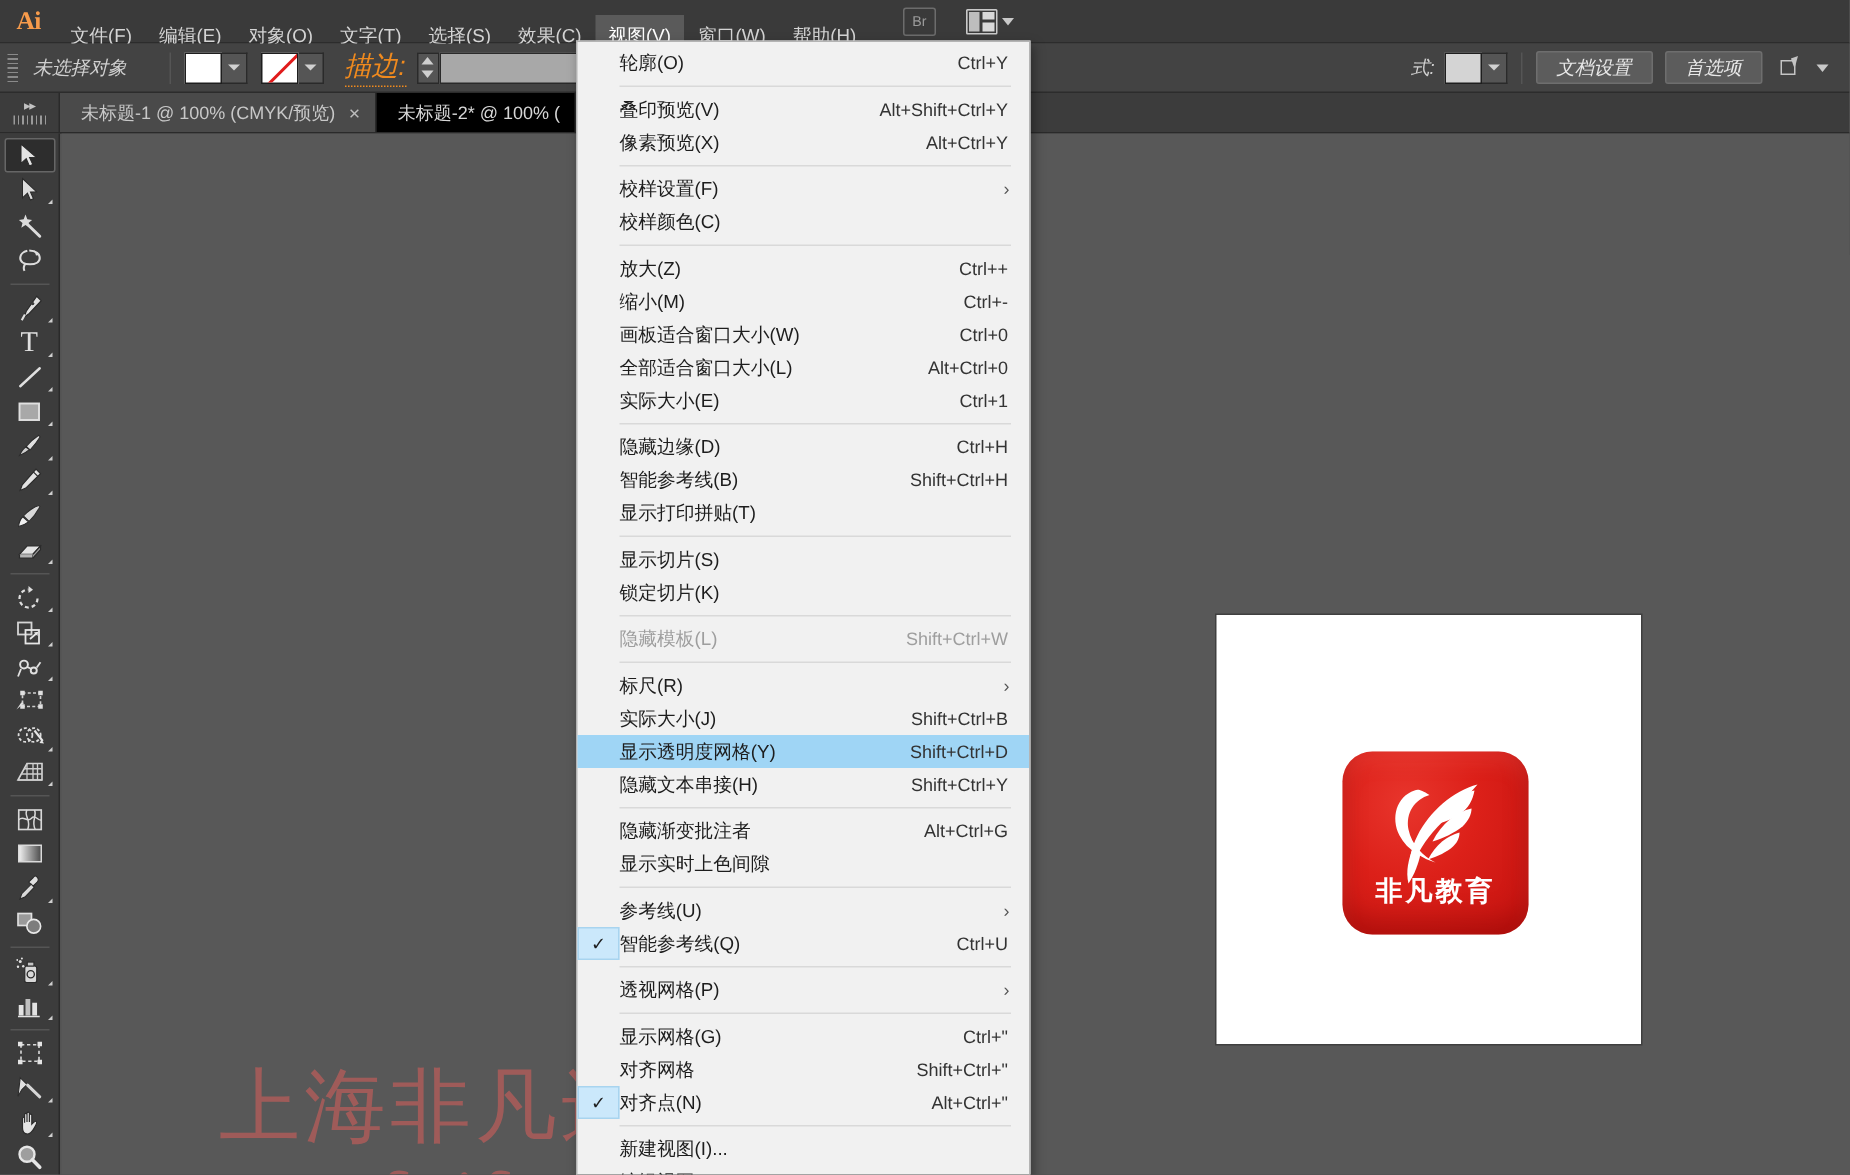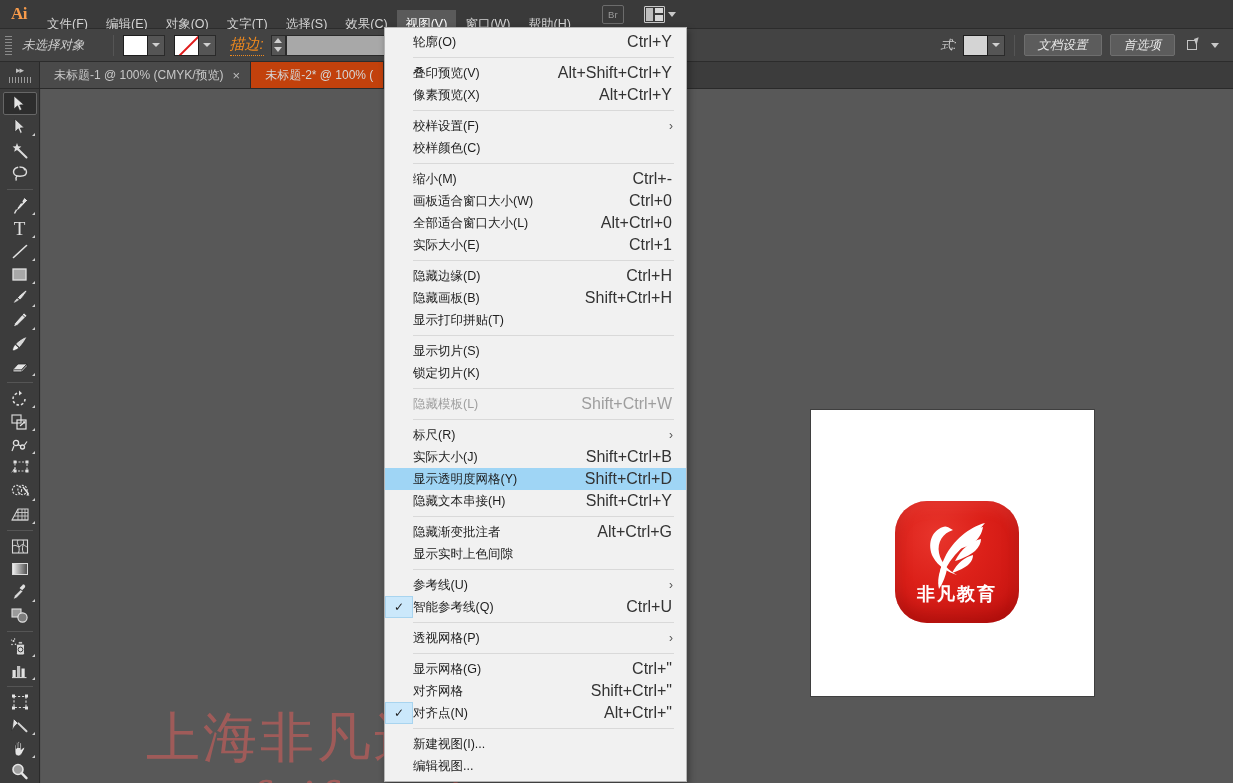--- a/index.html
+++ b/index.html
@@ -84,21 +84,21 @@
   .swatch.gray { background: #d4d4d4; }
   .dd-btn {
     width: 17px; height: 21px; background: #555; border: 1px solid #2a2a2a;
     border-left: none; display: flex; align-items: center; justify-content: center;
   }
   .dd-btn::after {
     content: ""; width: 0; height: 0; border-left: 4px solid transparent;
     border-right: 4px solid transparent; border-top: 4px solid #d0d0d0;
   }
   .link-label {
-    color: #f08a1e; font-size: 15px;
+    color: #f08a1e; font-size: 18px;
     border-bottom: 1px dotted #f08a1e; padding-bottom: 1px;
     margin-right: 3px;
   }
   .stepper {
     width: 15px; height: 21px; background: #555; border: 1px solid #2a2a2a;
     display: flex; flex-direction: column; align-items: center; justify-content: space-around;
   }
   .stepper i {
     width: 0; height: 0; border-left: 4px solid transparent; border-right: 4px solid transparent;
   }
@@ -145,21 +145,21 @@
   .tab-grip .bars {
     width: 22px; height: 6px;
     background: repeating-linear-gradient(to right,#9a9a9a 0 1px,#3c3c3c 1px 3px);
   }
   .doctab {
     display: flex; align-items: center; gap: 9px;
     padding: 0 10px 0 14px;
     background: #4a4a4a; color: #c8c8c8; font-size: 12px;
     border-right: 1px solid #2a2a2a; white-space: nowrap;
   }
-  .doctab.active { background: #c2410c; color: #d6d6d6; }
+  .doctab.active { background: #000000; color: #d6d6d6; }
   .tab-close { color: #bdbdbd; font-size: 13px; line-height: 1; }
 
   
   .toolpanel {
     position: absolute; left: 0; top: 89px; width: 40px; height: 694px;
     background: #3c3c3c; border-right: 1px solid #2a2a2a;
     display: flex; flex-direction: column; align-items: center;
     padding-top: 3px;
   }
   .tool {
@@ -180,21 +180,21 @@
   .canvas {
     position: absolute; left: 41px; top: 89px; width: 1192px; height: 694px;
     background: #585858; overflow: hidden;
   }
   .artboard {
     position: absolute; left: 770px; top: 321px; width: 283px; height: 286px;
     background: #ffffff; box-shadow: 0 0 0 1px #3f3f3f;
   }
   .logo-box {
     position: absolute; left: 84px; top: 91px; width: 124px; height: 122px;
-    border-radius: 32px;
+    border-radius: 20px;
     background: radial-gradient(ellipse at 34% 28%, #e8352c 0%, #dc2019 42%, #c4120f 100%);
     box-shadow: inset 0 -10px 16px rgba(120,0,0,0.35), inset 0 8px 12px rgba(255,120,110,0.18);
     overflow: hidden;
   }
   .logo-text {
     position: absolute; left: 0; right: 0; bottom: 17px;
     text-align: center; color: #fff;
     font-size: 18px; font-weight: bold; letter-spacing: 2px;
     font-family: "DejaVu Sans", "Liberation Sans", sans-serif;
   }
@@ -223,21 +223,21 @@
   .mrow {
     position: relative; height: 22px;
     display: flex; align-items: center;
     font-size: 12.5px; color: #1d1d1d; white-space: nowrap;
   }
   .mrow .chk {
     width: 28px; text-align: center; font-size: 12px; color: #1d1d1d;
   }
   .mrow .lbl { flex: 0 0 auto; }
   .mrow .acc {
-    position: absolute; right: 14px; font-size: 16px; color: #333;
+    position: absolute; right: 14px; font-size: 12px; color: #333;
     font-family: "Liberation Sans", sans-serif;
   }
   .mrow .sub {
     position: absolute; right: 13px; font-size: 12px; color: #555;
   }
   .mrow.hl { background: #9fd5f5; }
   .mrow.disabled .lbl, .mrow.disabled .acc { color: #9e9e9e; }
   .mrow.checked .chk {
     background: #cbe8fb;
     height: 22px; display: flex; align-items: center; justify-content: center;
@@ -603,20 +603,25 @@
         <div class="lbl">校样设置(F)</div>
         <div class="sub">›</div>
       </div>
       <div class="mrow">
         <div class="chk"></div>
         <div class="lbl">校样颜色(C)</div>
       </div>
       <div class="msep"></div>
       <div class="mrow">
         <div class="chk"></div>
+        <div class="lbl">放大(Z)</div>
+        <div class="acc">Ctrl++</div>
+      </div>
+      <div class="mrow">
+        <div class="chk"></div>
         <div class="lbl">缩小(M)</div>
         <div class="acc">Ctrl+-</div>
       </div>
       <div class="mrow">
         <div class="chk"></div>
         <div class="lbl">画板适合窗口大小(W)</div>
         <div class="acc">Ctrl+0</div>
       </div>
       <div class="mrow">
         <div class="chk"></div>
@@ -629,21 +634,21 @@
         <div class="acc">Ctrl+1</div>
       </div>
       <div class="msep"></div>
       <div class="mrow">
         <div class="chk"></div>
         <div class="lbl">隐藏边缘(D)</div>
         <div class="acc">Ctrl+H</div>
       </div>
       <div class="mrow">
         <div class="chk"></div>
-        <div class="lbl">隐藏画板(B)</div>
+        <div class="lbl">智能参考线(B)</div>
         <div class="acc">Shift+Ctrl+H</div>
       </div>
       <div class="mrow">
         <div class="chk"></div>
         <div class="lbl">显示打印拼贴(T)</div>
       </div>
       <div class="msep"></div>
       <div class="mrow">
         <div class="chk"></div>
         <div class="lbl">显示切片(S)</div>

